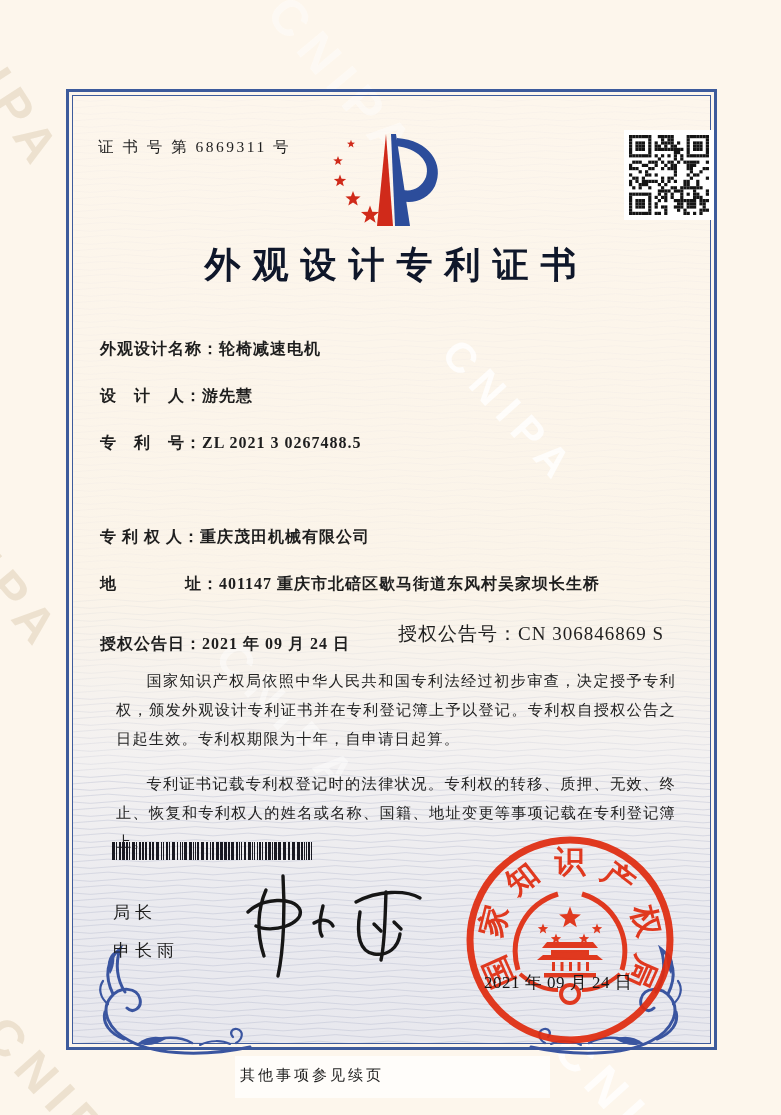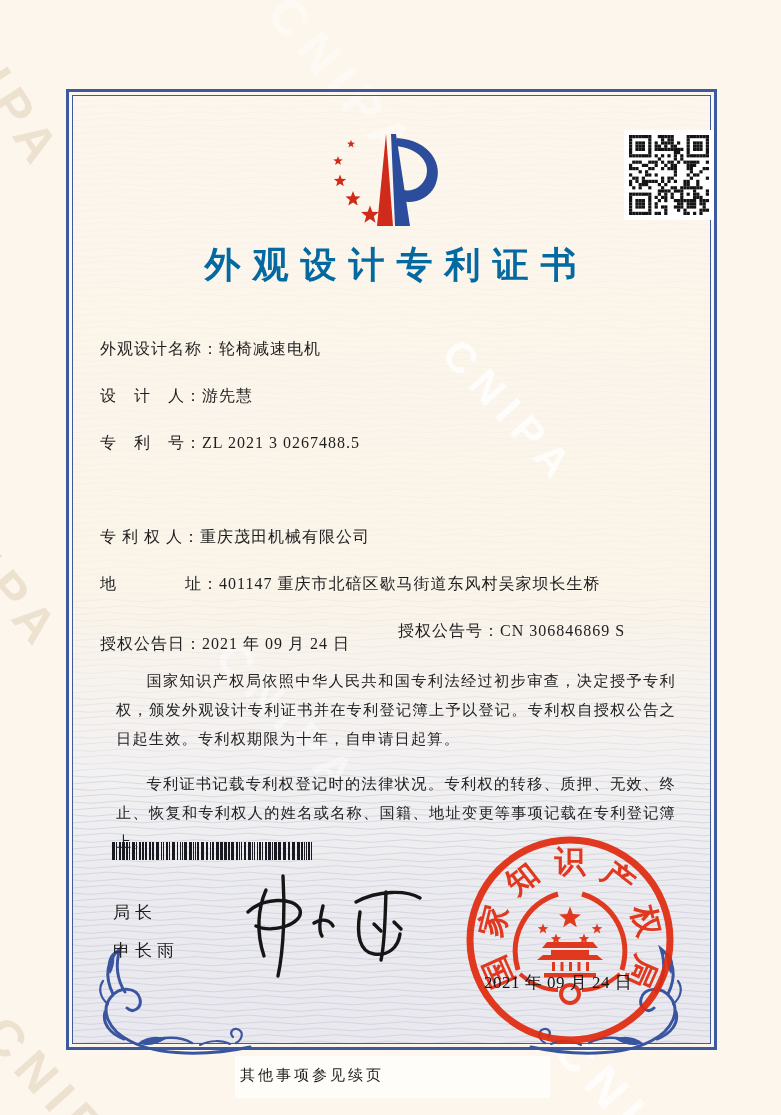--- a/index.html
+++ b/index.html
@@ -16,23 +16,23 @@
   .frame-bg{left:73px;top:96px;width:637px;height:947px;z-index:0;
     background:linear-gradient(180deg,#fdf6ec 0%,#fbf4e9 52%,#f3f1f1 70%,#eaeaef 86%,#e8e8ee 100%);}
   .frame-outer{left:66px;top:89px;width:651px;height:961px;border:3px solid #3d5b9c;
     box-sizing:border-box;z-index:2;pointer-events:none;}
   .frame-inner{left:72px;top:95px;width:639px;height:949px;border:1.5px solid #3d5b9c;
     box-sizing:border-box;z-index:2;pointer-events:none;}
   .orn{z-index:3;pointer-events:none;}
   
   .cert-no{left:98px;top:137px;font-size:15.5px;letter-spacing:2.5px;z-index:5;}
   .title{left:0;top:241px;width:781px;text-align:center;font-size:36px;font-weight:bold;
-    letter-spacing:12px;padding-left:12px;box-sizing:border-box;z-index:5;color:#0369a1;}
-  .field{left:100px;font-size:16px;letter-spacing:1px;white-space:nowrap;z-index:5;}
-  .grant2{left:398px;font-size:16px;letter-spacing:1px;white-space:nowrap;z-index:5;}
+    letter-spacing:12px;padding-left:12px;box-sizing:border-box;z-index:5;color:#0f172a;}
+  .field{left:100px;font-size:16px;letter-spacing:1px;white-space:nowrap;z-index:5;font-weight:bold;}
+  .grant2{left:398px;font-size:19px;letter-spacing:1px;white-space:nowrap;z-index:5;}
   .body-text{left:100px;top:650px;width:592px;font-size:15.2px;line-height:29px;
     letter-spacing:1.2px;text-align:justify;z-index:5;color:#222;}
   .body-text p{margin:16px;text-indent:2em;}
   .sig-role{left:113px;top:901px;font-size:17px;letter-spacing:5px;z-index:5;font-family:Liberation Mono, monospace;}
   .sig-name{left:113px;top:939px;font-size:17px;letter-spacing:5px;z-index:5;}
   .seal-date{left:484px;top:971px;font-size:17px;letter-spacing:.5px;z-index:8;color:#141414;
     white-space:nowrap;}
   .page-info{left:0;top:1022px;width:781px;text-align:center;font-size:14.5px;
     letter-spacing:2px;z-index:5;}
   .note-band{left:235px;top:1056px;width:315px;height:42px;background:#fffdfa;z-index:4;}
@@ -227,20 +227,21 @@
       <path d="M63,50 C54,32 57,15 70,5 C65,20 67,36 75,48"></path>
       <path d="M96,99 C112,92 130,92 142,99" stroke-width="2.5"></path>
       <path d="M150,101 C160,96 172,96 180,100" stroke-width="2"></path>
       <path d="M186,99 C193,95 194,87 187,85 C182,84 179,89 183,93" stroke-width="2.2"></path>
       <path d="M58,60 C50,54 48,44 53,37" stroke-width="2.2"></path>
       <path d="M88,99 C97,92 108,91 116,95 C106,101 96,103 88,99 Z" fill="#3a55a0" stroke="none"></path>
       <path d="M60,30 C56,22 58,12 64,8 C65,16 64,24 60,30 Z" fill="#3a55a0" stroke="none"></path>
     </g>
   </svg>
 
+  <div class="abs cert-no">证 书 号 第 6869311 号</div>
 
   <svg class="abs" style="left:323px;top:128px;z-index:5;" width="132" height="110" viewBox="0 0 132 110">
     <path d="M63,6 L54,98 L70,98 Z" fill="#d02a1a"></path>
     <path d="M68,6 L73,6 L87,98 L72,98 Z" fill="#2c4d9b"></path>
     <path d="M74,10 C106,12 122,36 112,58 C104,74 84,78 72,70 L74,59 C84,66 98,62 103,49 C108,34 95,20 72,18 Z" fill="#2c4d9b"></path>
     <g id="logo-stars">
         <polygon points="47.0,77.5 49.3,83.8 56.0,84.1 50.8,88.2 52.6,94.7 47.0,91.0 41.4,94.7 43.2,88.2 38.0,84.1 44.7,83.8" fill="#d02a1a"></polygon>
         <polygon points="30.0,63.0 32.0,68.3 37.6,68.5 33.2,72.0 34.7,77.5 30.0,74.4 25.3,77.5 26.8,72.0 22.4,68.5 28.0,68.3" fill="#d02a1a"></polygon>
         <polygon points="17.0,46.5 18.6,50.8 23.2,51.0 19.6,53.8 20.8,58.3 17.0,55.7 13.2,58.3 14.4,53.8 10.8,51.0 15.4,50.8" fill="#d02a1a"></polygon>
         <polygon points="15.0,28.0 16.2,31.3 19.8,31.5 17.0,33.6 17.9,37.0 15.0,35.1 12.1,37.0 13.0,33.6 10.2,31.5 13.8,31.3" fill="#d02a1a"></polygon>

